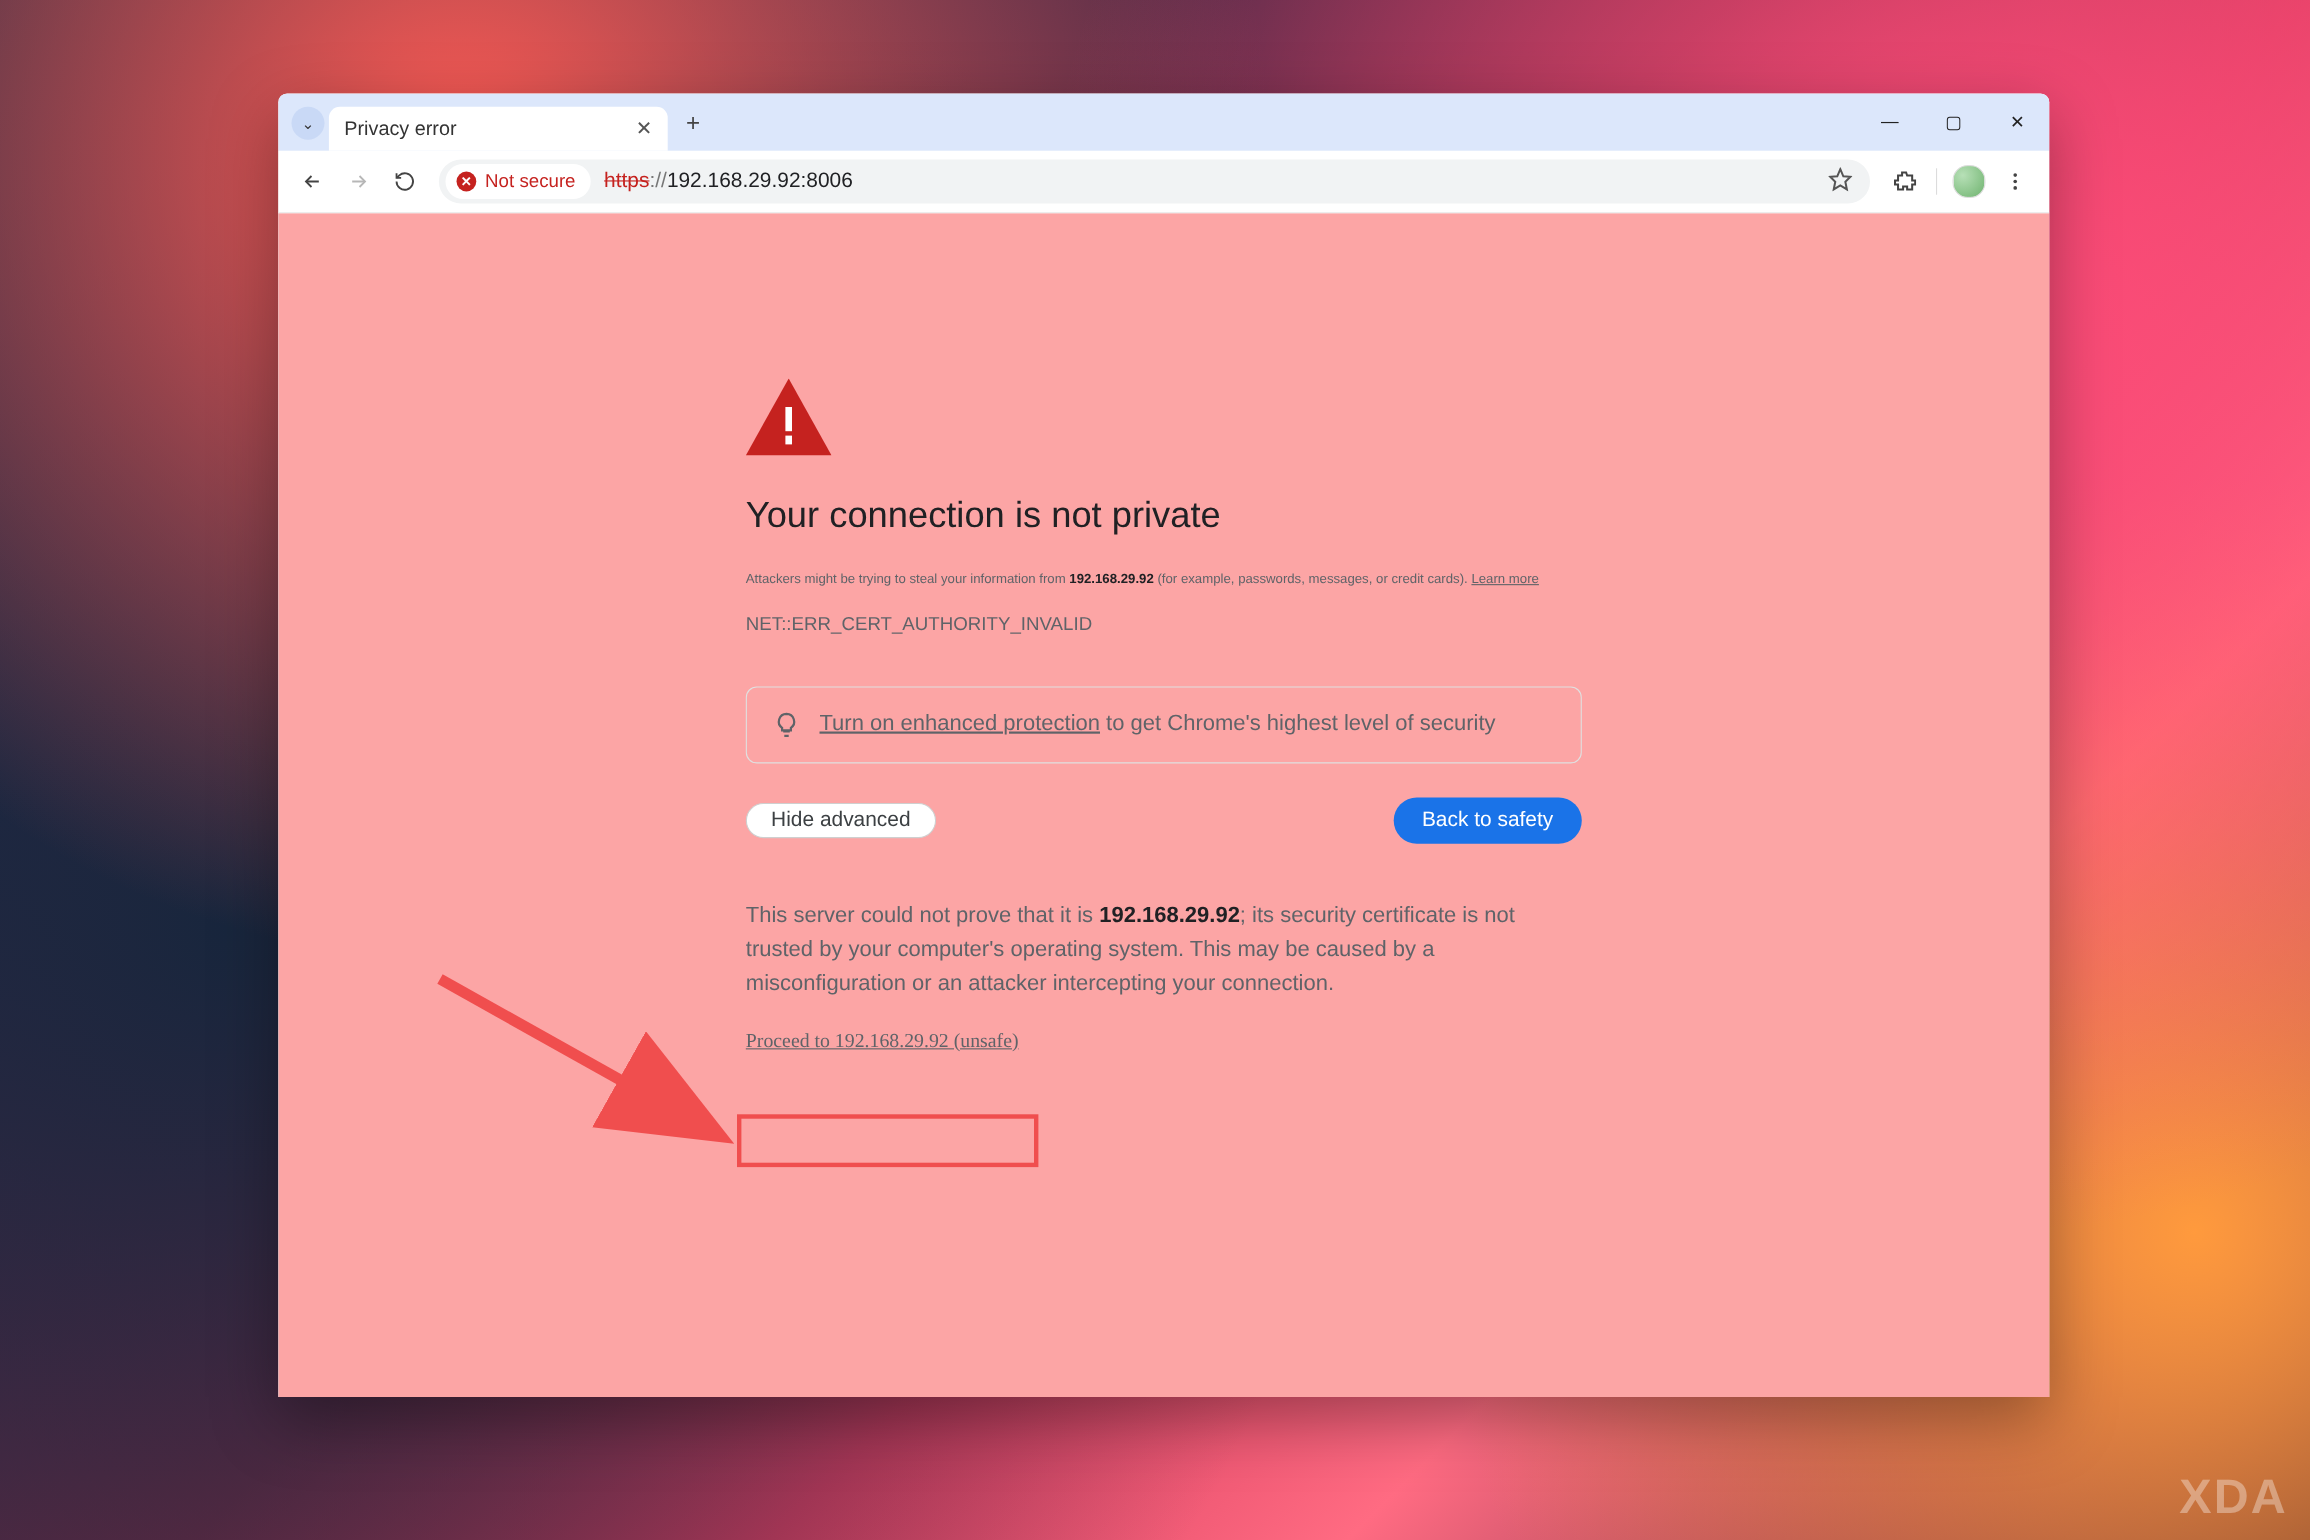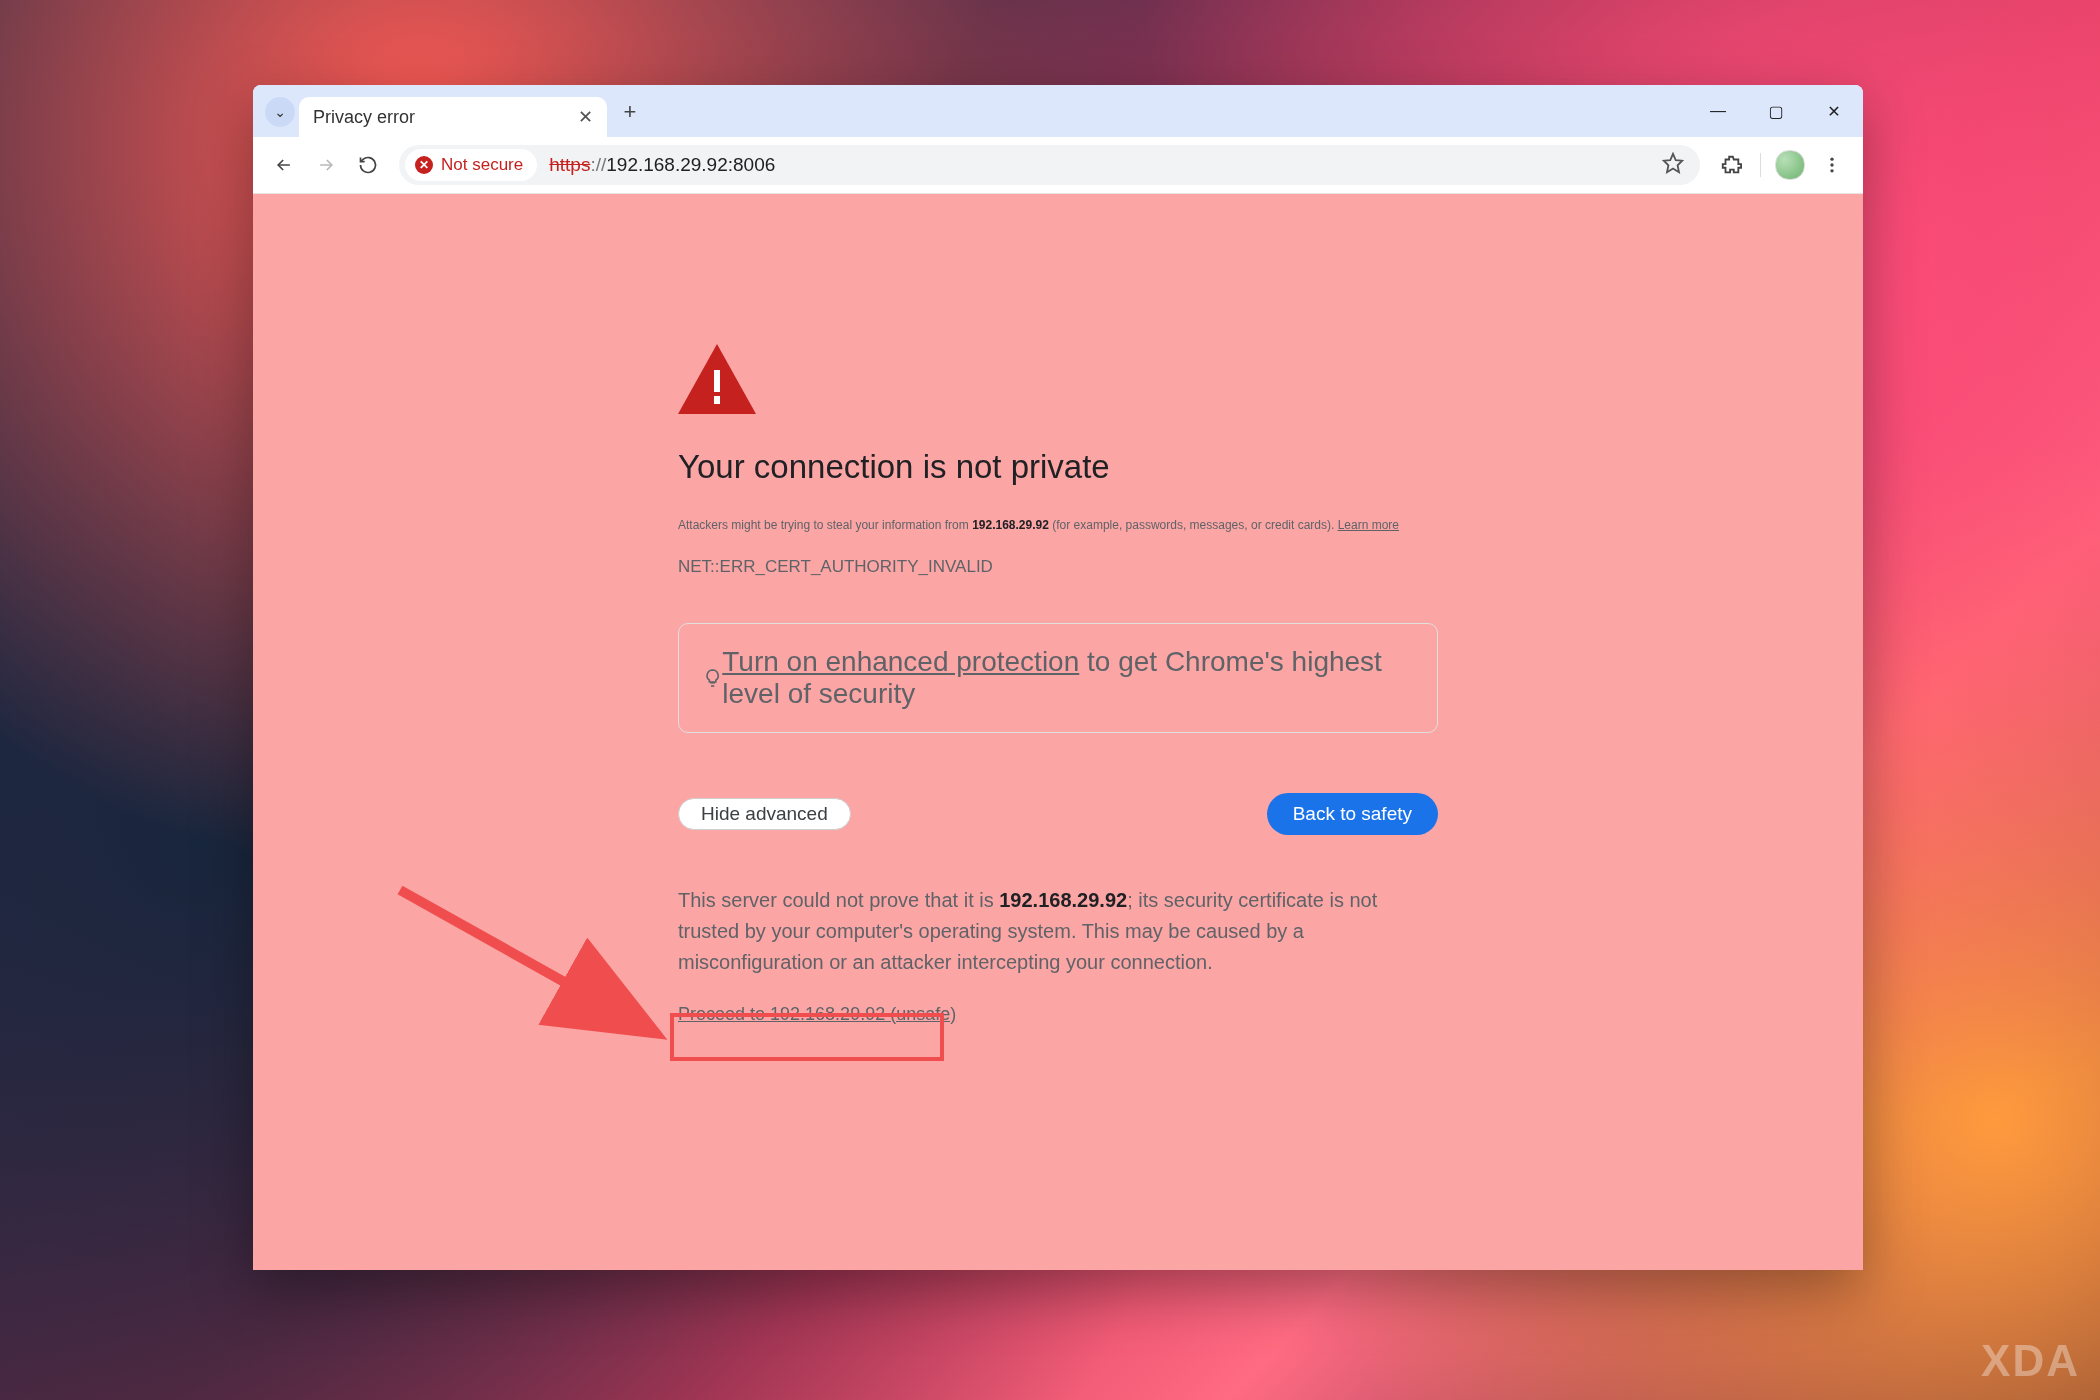--- a/index.html
+++ b/index.html
@@ -104,36 +104,36 @@
     color:#5f6368;
   }
   .tri-icon{margin-bottom:30px;}
   .h1{font-size:33px;color:#202124;font-weight:400;margin:0 0 30px;}
   .p1{font-size:12px;line-height:1.55;color:#5f6368;margin:0 0 22px;}
   .p1 b{color:#202124;font-weight:600;}
   .p1 a{color:#5f6368;text-decoration:underline;}
   .errcode{font-size:17px;color:#5f6368;margin-bottom:46px;}
   .tipbox{
     border:1px solid #e0e0e0;border-radius:10px;padding:22px 24px;
-    display:flex;align-items:center;font-size:28px;color:#5f6368;
-    margin-bottom:60px;
+    display:flex;align-items:center;gap:18px;font-size:20px;color:#5f6368;
+    margin-bottom:31px;
   }
   .tipbox a{color:#5f6368;text-decoration:underline;}
   .btnrow{display:flex;align-items:center;margin-bottom:50px;}
   .btn-outline{
     height:32px;padding:0 22px;border:1px solid #cfcfcf;border-radius:22px;
     background:#fff;color:#3c4043;font-size:19px;display:flex;align-items:center;
   }
   .btn-primary{
     margin-left:auto;height:42px;padding:0 26px;border:none;border-radius:21px;
     background:#1a73e8;color:#fff;font-size:19px;display:flex;align-items:center;
   }
   .p2{font-size:20px;line-height:1.55;color:#5f6368;margin:0 0 26px;}
   .p2 b{color:#202124;font-weight:600;}
-  .proceed{font-size:18px;color:#5f6368;text-decoration:underline;}
+  .proceed{font-size:18px;color:#5f6368;text-decoration:underline;font-family:Liberation Serif, serif;}
 </style>
 </head>
 <body>
 
 <div class="desktop"></div>
 
 <div class="browser">
 
   <div class="tabbar">
     <div class="search-tabs">

